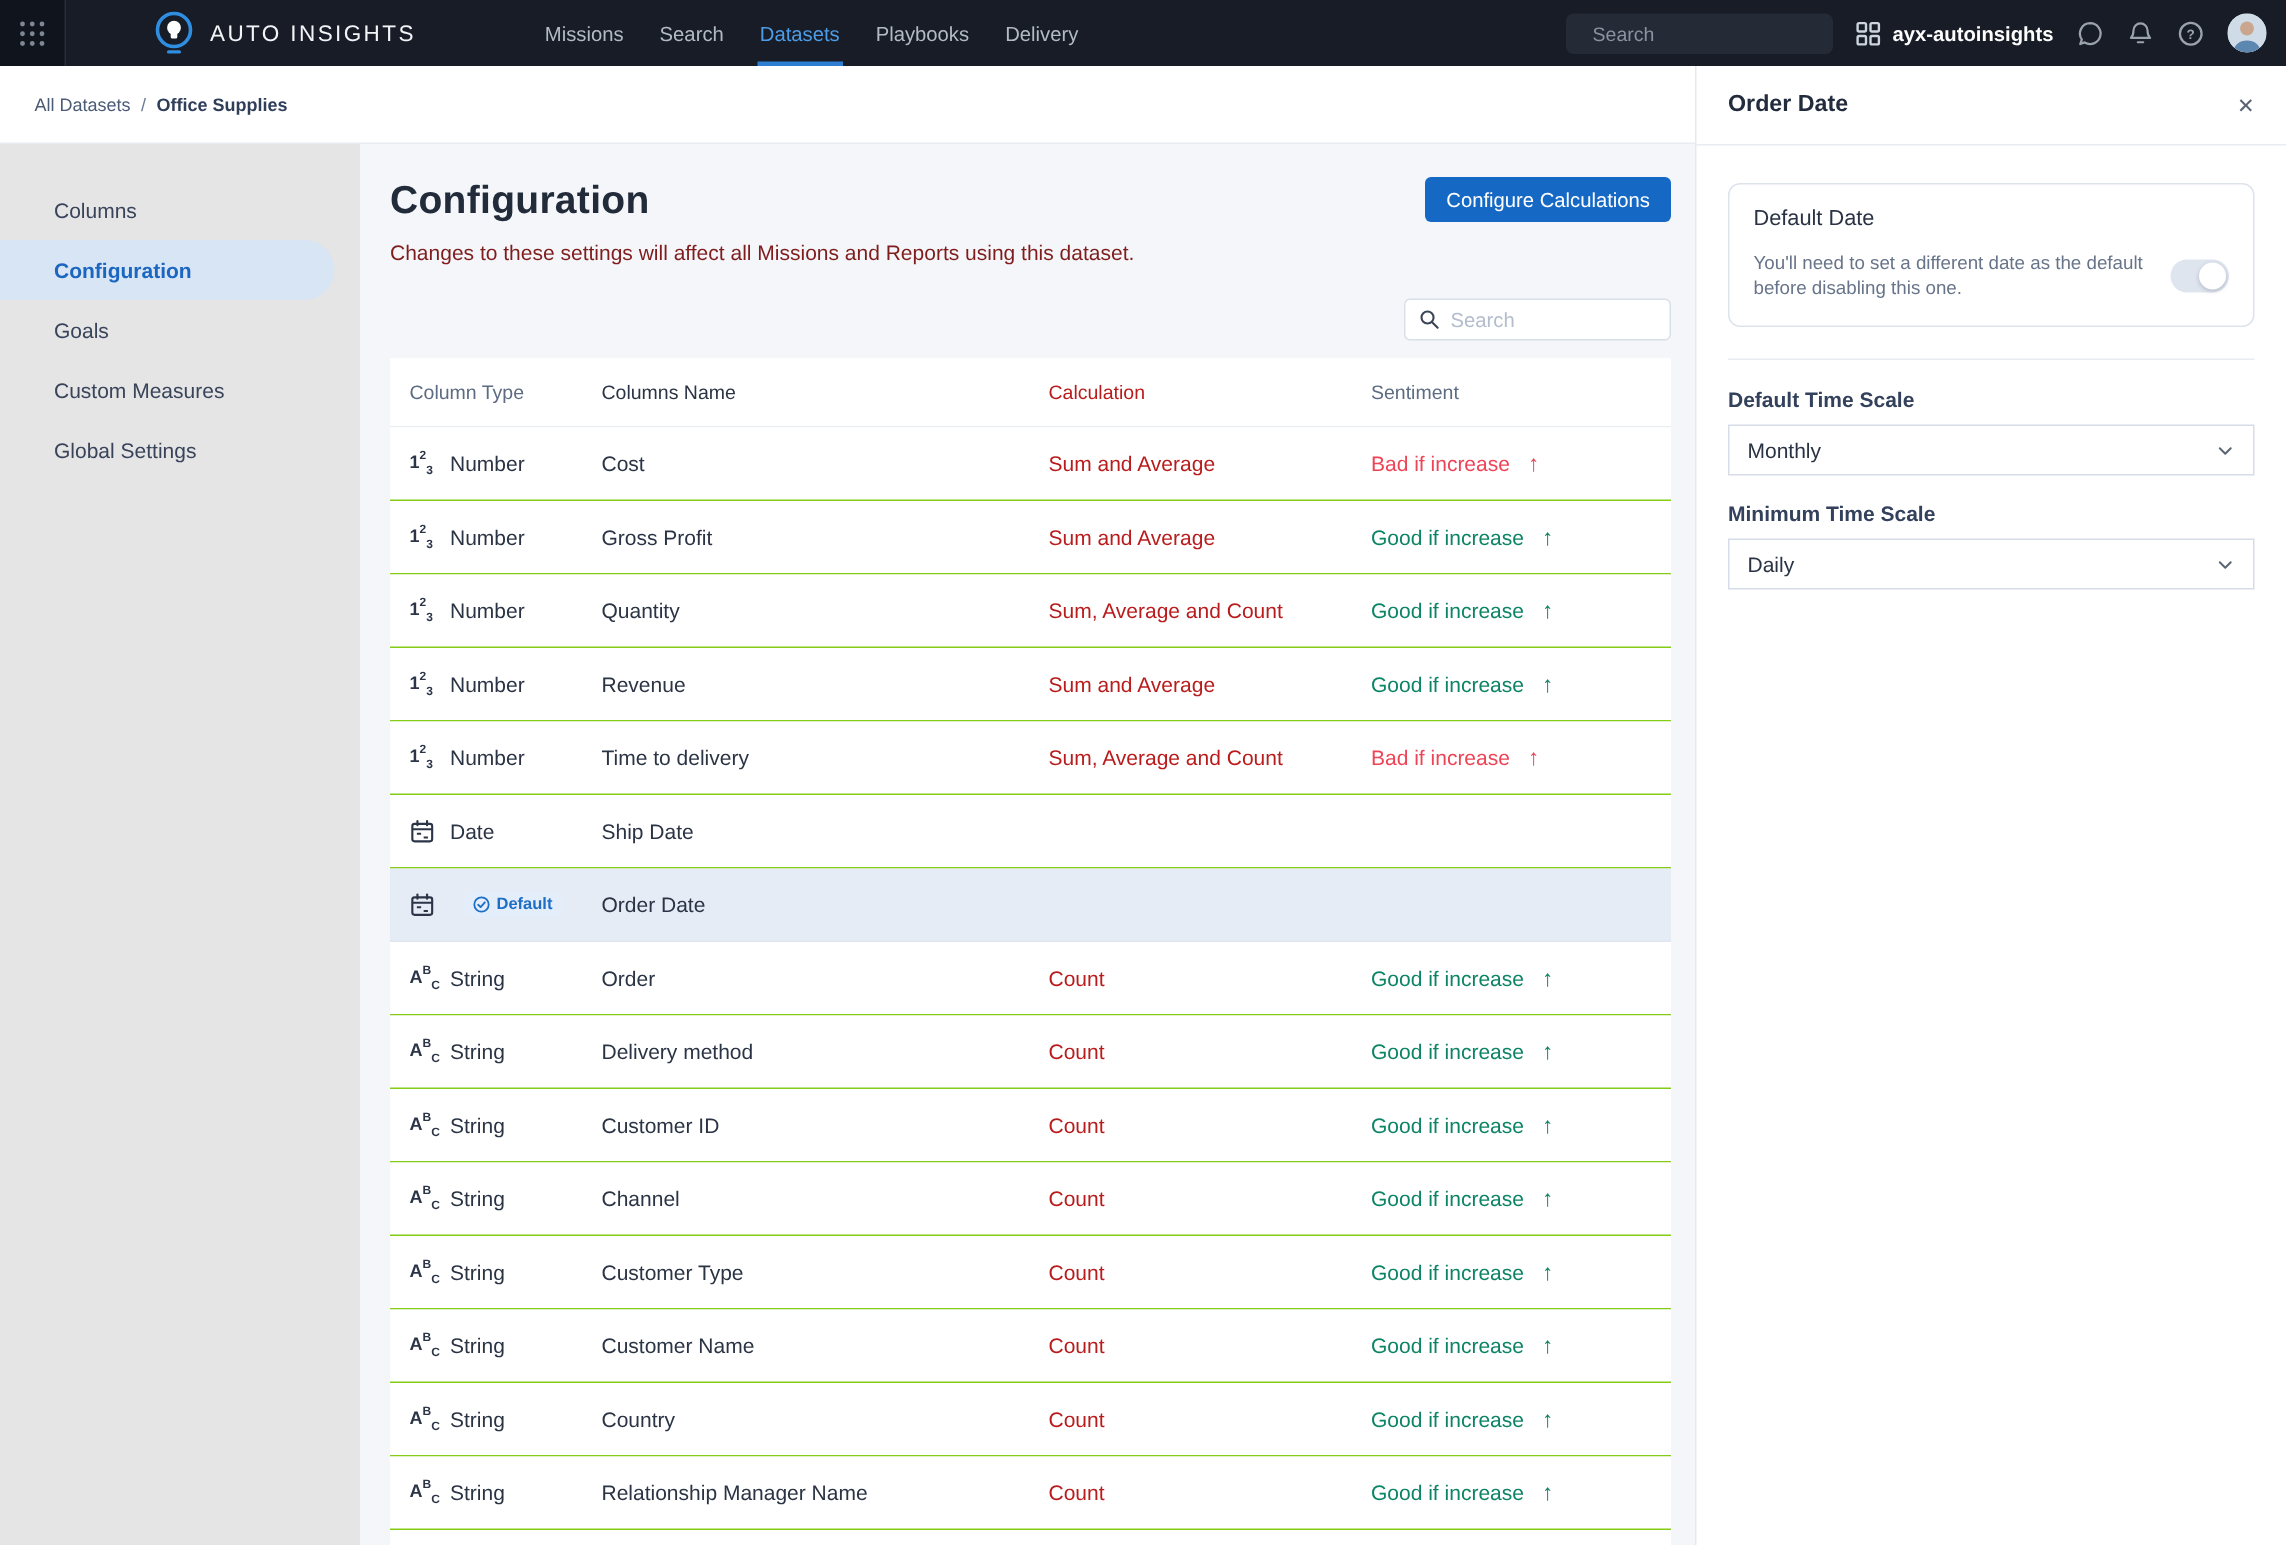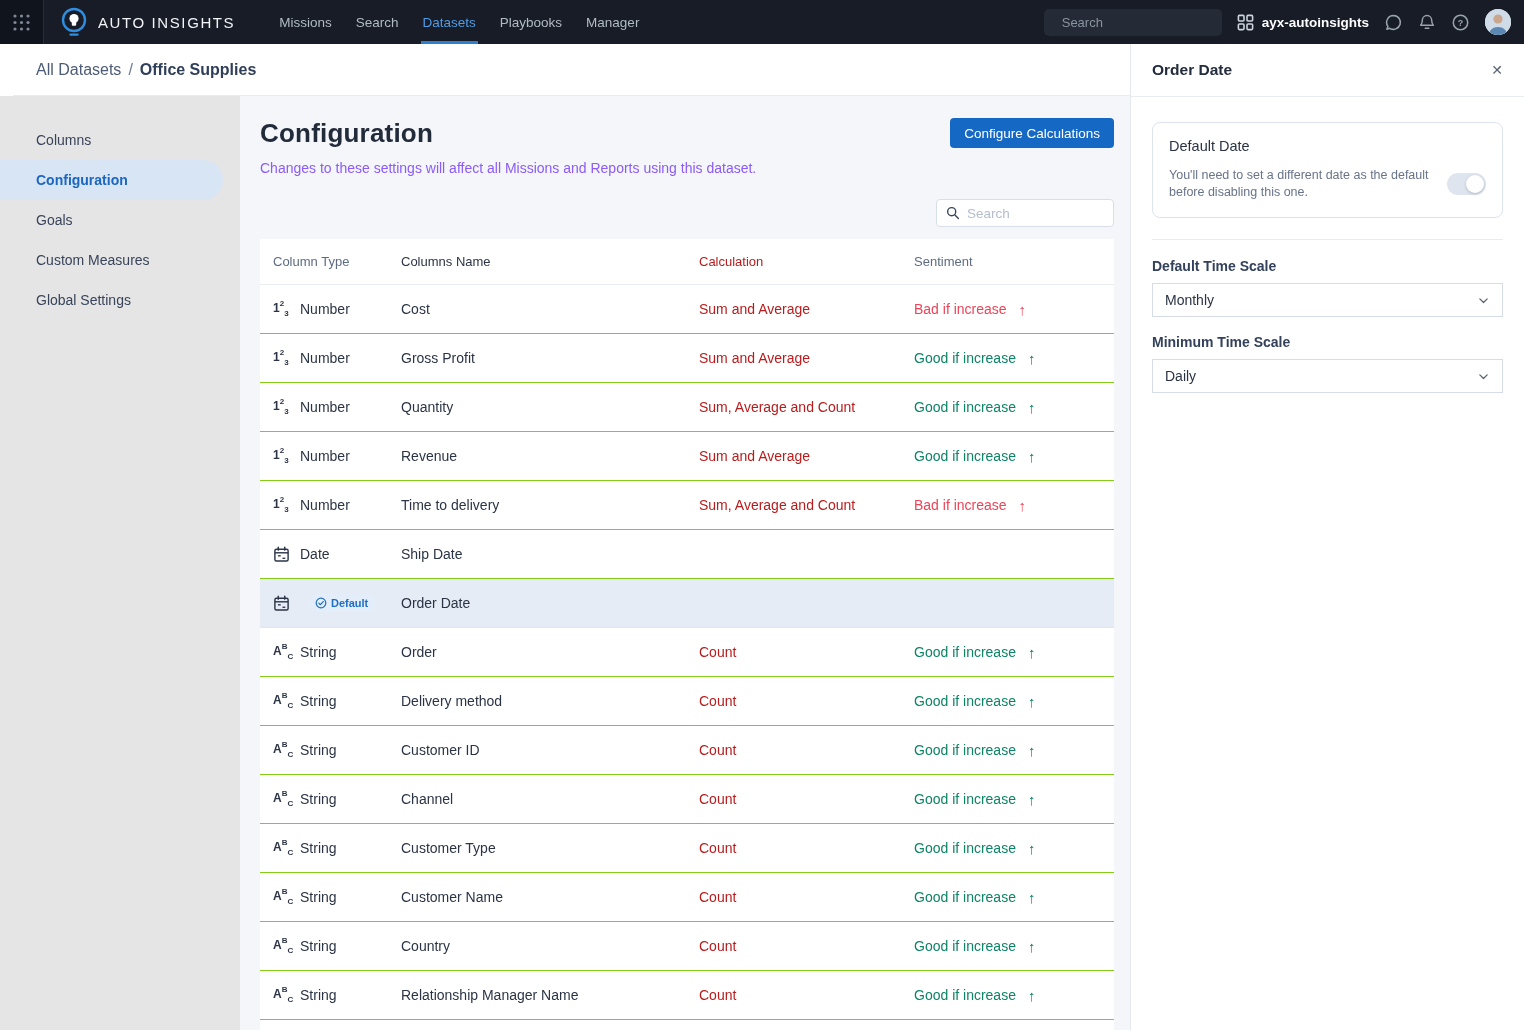--- a/index.html
+++ b/index.html
@@ -1,21 +1,21 @@
 <!DOCTYPE html>
 <html><head>
 <meta charset="utf-8">
 <style>
   * { box-sizing: border-box; margin: 0; padding: 0; }
   html,body { width:1524px; height:1030px; overflow:hidden; }
   body { font-family:"Liberation Sans", sans-serif; background:#fff; color:#2b3445; }
   svg { display:block; }
 
   
-  .topbar { height:44px; background:#171c26; display:flex; align-items:center; }
+  .topbar { height:44px; background:#171c26; display:flex; align-items:center;gap:42px; }
   .grid-btn { width:44px; height:44px; background:#10141c; border:none; border-right:1px solid #272e3a;
               display:flex; align-items:center; justify-content:center; cursor:pointer; }
   .brand { display:flex; align-items:center; gap:11px; margin-left:17px; }
   .brand-name { color:#f2f4f7; font-size:15px; letter-spacing:1.6px; font-weight:400; }
   .nav { display:flex; align-items:stretch; height:44px; margin-left:32px;text-align:right; }
   .nav a { display:flex; align-items:center; padding:0 12px; font-size:13.5px; color:#b2bac5;
            text-decoration:none; position:relative; cursor:pointer; }
   .nav a.active { color:#4f9ce6; }
   .nav a.active::after { content:""; position:absolute; left:10px; right:10px; bottom:0; height:3px; background:#2e7ed2; }
 
@@ -28,40 +28,40 @@
   .workspace { display:flex; align-items:center; gap:8px; cursor:pointer; }
   .workspace-name { color:#fdfdfe; font-size:13.5px; font-weight:700; }
   .tb-iconbtn { background:none; border:none; cursor:pointer; display:flex; align-items:center; }
   .avatar { width:26px; height:26px; border-radius:50%; overflow:hidden; cursor:pointer; border:none; padding:0; background:#cfdbe6; }
 
   
   .shell { display:flex; height:986px; }
   .left-col { width:1130px; display:flex; flex-direction:column; }
 
   .breadcrumb-bar { height:52px; min-height:52px; background:#fff; border-bottom:1px solid #e9ecf1;
-                    display:flex; align-items:center; padding-left:23px; font-size:16px; gap:7px;margin-left:13px; }
+                    display:flex; align-items:center; padding-left:23px; font-size:12px; gap:7px; }
   .crumb-link { color:#4c5b76; text-decoration:none; cursor:pointer; }
   .crumb-sep { color:#6b7a92; }
   .crumb-current { color:#2f3e59; font-weight:700; }
 
   .content-row { flex:1; display:flex; min-height:0; }
 
   
   .sidebar { width:240px; min-width:240px; background:#e5e5e5; padding-top:24px; }
   .side-item { height:40px; display:flex; align-items:center; padding-left:36px; font-size:14px; color:#39445a;
                cursor:pointer; }
   .side-item.active { background:#d8e5f4; color:#1b66c0; font-weight:700; border-radius:0 20px 20px 0; margin-right:17px; }
 
   
   .main { flex:1; background:#f4f6f9; padding:22px 16px 0 20px; overflow:hidden; }
   .main-head { display:flex; justify-content:space-between; align-items:flex-start; }
   .page-title { font-size:26px; font-weight:700; color:#222b3a; letter-spacing:.2px; }
   .btn-primary { background:#1569c5; color:#fff; border:none; border-radius:4px; height:30px; padding:0 14px;
                  font-size:13.5px; font-family:"Liberation Sans", sans-serif; cursor:pointer; }
-  .subtitle { margin-top:11px; font-size:14px; color:#8b5cf6; }
+  .subtitle { margin-top:11px; font-size:14px; color:#7f1d1d; }
   .search-row { display:flex; justify-content:flex-end; margin-top:23px; margin-bottom:12px; }
   .m-search { width:178px; height:28px; background:#fff; border:1px solid #d9dfe8; border-radius:4px;
               display:flex; align-items:center; padding:0 9px; gap:7px; }
   .m-search input { flex:1; border:none; outline:none; font-size:13.5px; color:#2b3445; min-width:0;
                     font-family:"Liberation Sans", sans-serif; }
   .m-search input::placeholder { color:#b3bdcc; }
 
   
   .table { background:#fff; }
   .thead { display:flex; align-items:center; height:46px; border-bottom:1px solid #e9edf2;
@@ -137,21 +137,21 @@
       <line x1="9.4" y1="27.6" x2="16.6" y2="27.6" stroke="#2f8ee0" stroke-width="2.2" stroke-linecap="round"></line>
     </svg>
     <span class="brand-name">AUTO INSIGHTS</span>
   </div>
 
   <nav class="nav">
       <a>Missions</a>
       <a>Search</a>
       <a class="active">Datasets</a>
       <a>Playbooks</a>
-      <a>Manager</a>
+      <a>Delivery</a>
     </nav>
 
   <div class="topbar-right">
     <div class="tb-search">
       <svg width="14" height="14" viewBox="0 0 16 16">
         <circle cx="6.5" cy="6.5" r="4.6" fill="none" stroke="#8a93a1" stroke-width="1.6"></circle>
         <line x1="10.2" y1="10.2" x2="14.2" y2="14.2" stroke="#8a93a1" stroke-width="1.6" stroke-linecap="round"></line>
       </svg>
       <input placeholder="Search" style="">
     </div>

